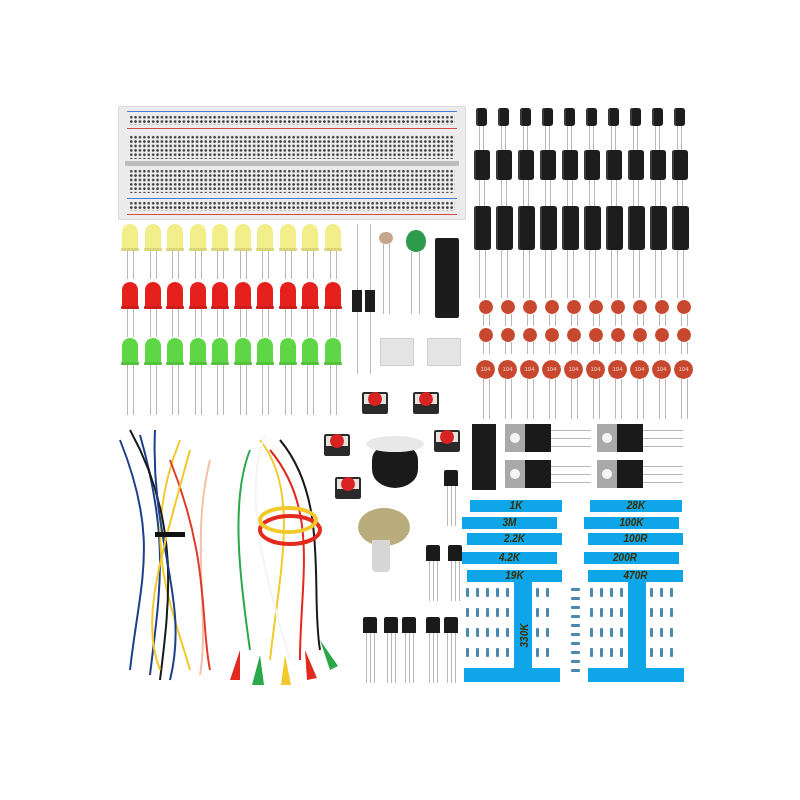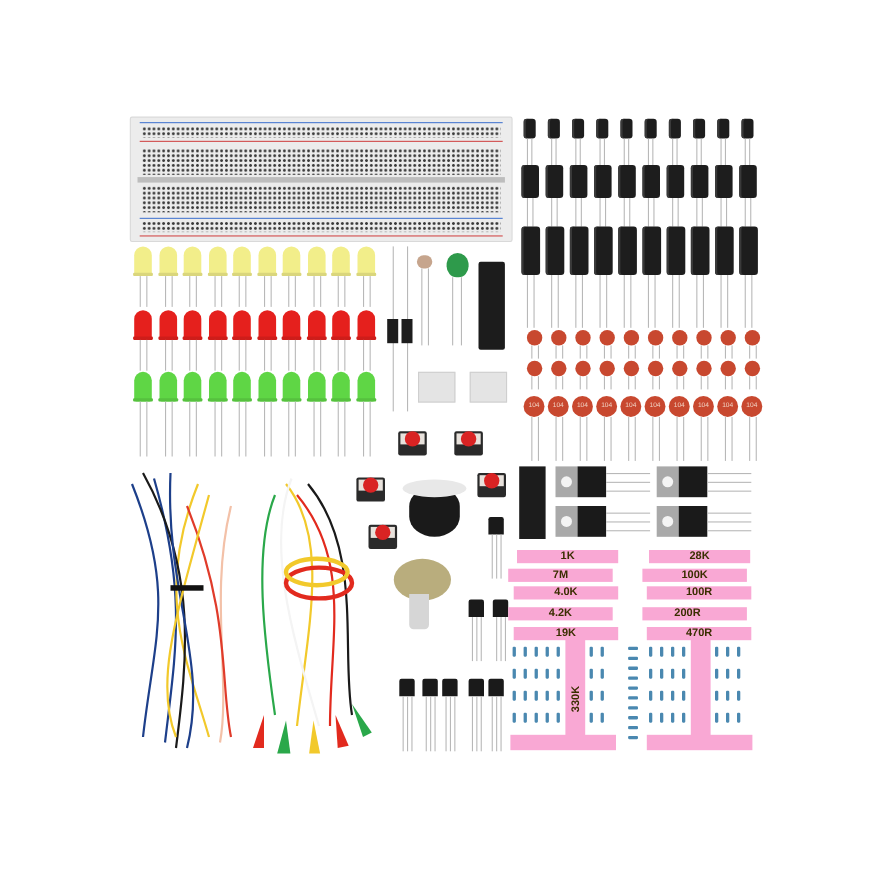--- a/index.html
+++ b/index.html
@@ -11,21 +11,21 @@
   .holes{position:absolute;left:10px;right:10px;background-image:radial-gradient(#3a3a3a 38%,transparent 42%);background-size:4.4px 4.4px;}
   .gap{position:absolute;left:6px;right:6px;top:54px;height:5px;background:#bdbdbd;}
   
   .led{position:absolute;width:16px;height:27px;border-radius:8px 8px 2px 2px;}
   .led::after{content:"";position:absolute;left:-1px;right:-1px;bottom:0;height:3px;border-radius:1px;background:inherit;filter:brightness(.9);}
   .leg{position:absolute;width:1px;background:#b8b8b8;}
   
   .ecap{position:absolute;background:#1d1d1d;border-radius:3px;box-shadow:inset 2px 0 0 #3a3a3a;}
   .ccap{position:absolute;background:#c8482f;border-radius:50%;color:#f0d0c0;font-size:6px;text-align:center;}
   
-  .card{position:absolute;background:#f9a8d4;}
+  .card{position:absolute;background:#0ea5e9;font-style:italic;}
   .rlabel{position:absolute;font-weight:bold;font-size:10px;color:#3a2e00;text-align:center;}
   .res{position:absolute;width:3px;height:9px;background:#4a88b0;border-radius:1px;}
   .btn{position:absolute;width:26px;height:22px;background:#2a2a2a;border-radius:2px;}
   .btn .cap{position:absolute;left:6px;top:-4px;width:14px;height:14px;border-radius:50%;background:#d92323;}
   .btn .frame{position:absolute;left:2px;top:2px;width:22px;height:10px;background:#e8e2dc;}
   .to92{position:absolute;width:14px;height:16px;background:#1a1a1a;border-radius:2px 2px 0 0;}
   .wire{fill:none;stroke-width:2;}
 </style>
 </head>
 <body>
@@ -455,24 +455,24 @@
     <path d="M205 230 l2 30 l10 -2z" fill="#e22a1e"></path>
     <path d="M220 220 l10 30 l8 -4z" fill="#2aa84a"></path>
   </g>
 </svg>
 
 <div id="rcards">
   <div class="card" style="left:470px;top:500px;width:92px;height:12px">
       <div class="rlabel" style="left:0;right:0;top:0">1K</div>
     </div>
   <div class="card" style="left:462px;top:517px;width:95px;height:12px">
-      <div class="rlabel" style="left:0;right:0;top:0">7M</div>
+      <div class="rlabel" style="left:0;right:0;top:0">3M</div>
     </div>
   <div class="card" style="left:467px;top:533px;width:95px;height:12px">
-      <div class="rlabel" style="left:0;right:0;top:0">4.0K</div>
+      <div class="rlabel" style="left:0;right:0;top:0">2.2K</div>
     </div>
   <div class="card" style="left:462px;top:552px;width:95px;height:12px">
       <div class="rlabel" style="left:0;right:0;top:0">4.2K</div>
     </div>
   <div class="card" style="left:467px;top:570px;width:95px;height:12px">
       <div class="rlabel" style="left:0;right:0;top:0">19K</div>
     </div>
   <div class="card" style="left:514px;top:580px;width:18px;height:100px">
       <div class="rlabel" style="left:-20px;top:50px;width:60px;transform:rotate(-90deg)">330K</div>
     </div>

